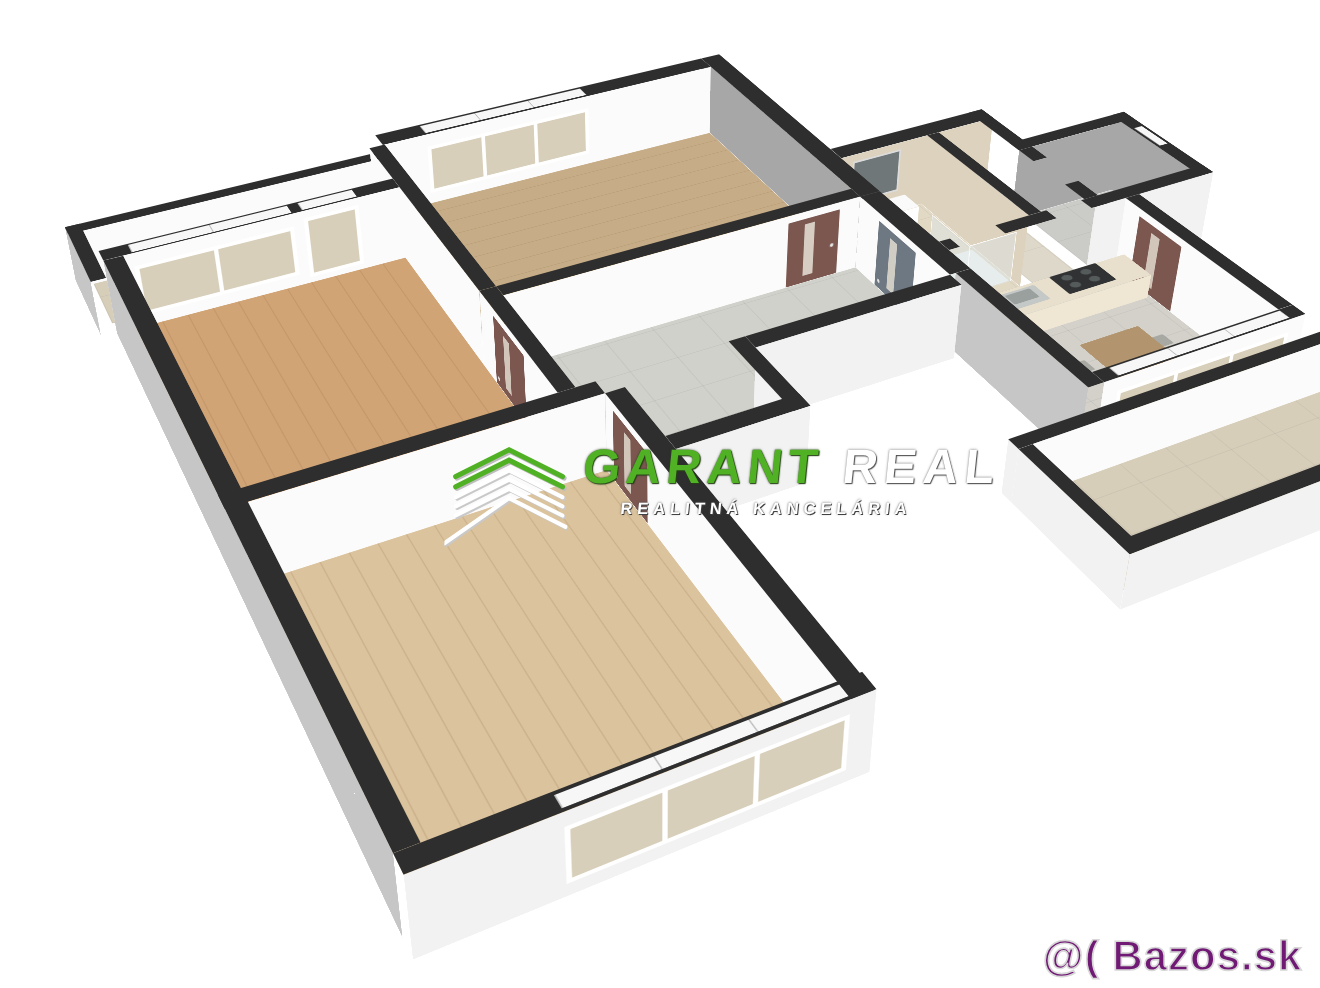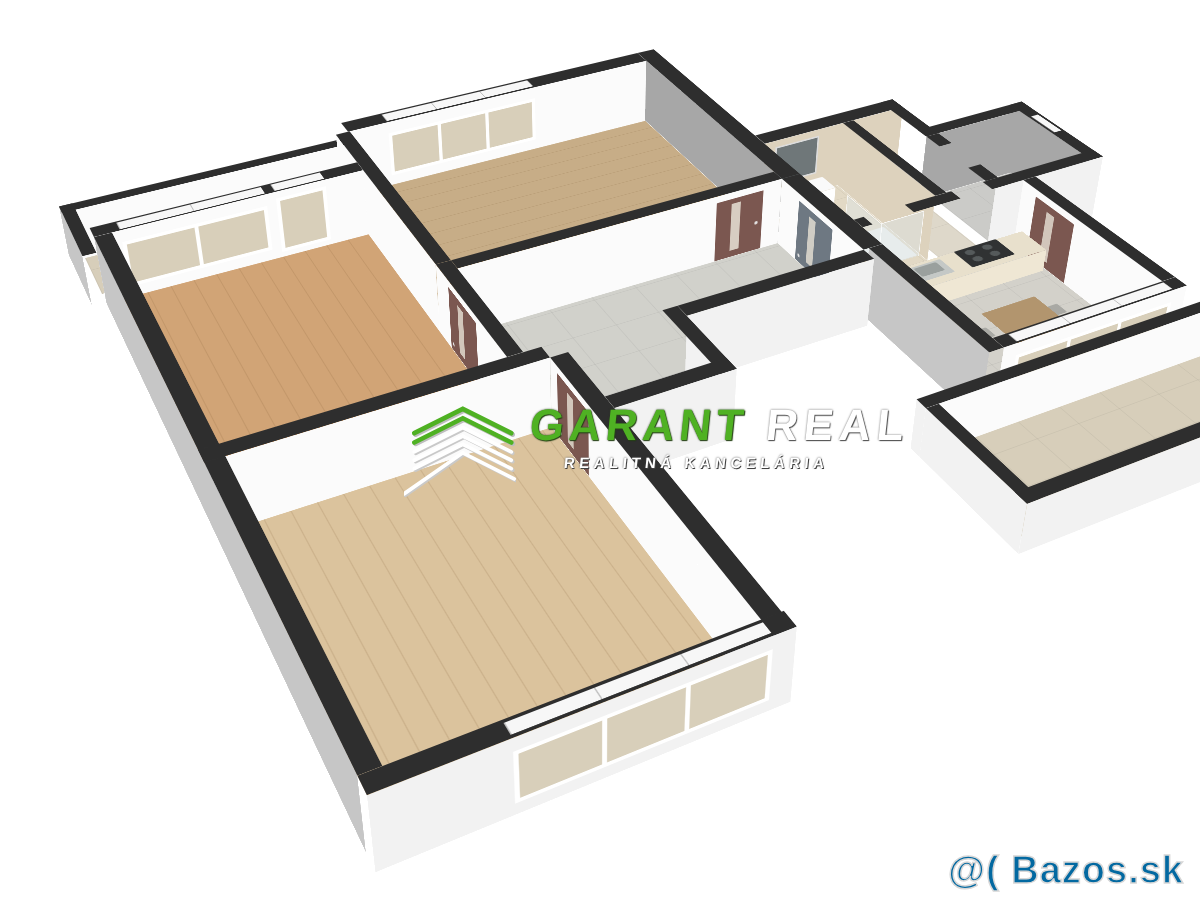--- a/index.html
+++ b/index.html
@@ -14,21 +14,21 @@
   .logo-wrap{left:404px;top:400px;display:flex;align-items:flex-start;}
   .logo-text{margin-left:14px;}
   .logo-row{display:flex;align-items:baseline;white-space:nowrap;transform:skewX(-6deg);}
   .logo-primary{font-size:44px;font-weight:bold;letter-spacing:5px;color:#4fb123;
      text-shadow:0 0 2px #2c3a22,1px 1px 1px #244512;}
   .logo-secondary{font-size:44px;font-weight:bold;letter-spacing:6px;color:#ffffff;margin-left:18px;
      text-shadow:0 0 2px #5a5a5a,1px 1px 1px #4a4a4a;}
   .logo-tagline{font-size:15px;font-weight:bold;letter-spacing:4.5px;color:#ffffff;margin:4px 0 0 34px;
      text-shadow:0 0 2px #4a4a4a,1px 1px 0 #3f3f3f;transform:skewX(-6deg);white-space:nowrap;}
   .watermark{right:16px;bottom:6px;font-size:38px;font-weight:bold;letter-spacing:1px;
-     color:#0369a1;-webkit-text-stroke:1.5px #d7d7d7;white-space:nowrap;margin-top:44px;}
+     color:#701a75;-webkit-text-stroke:1.5px #d7d7d7;white-space:nowrap;margin-top:44px;}
 </style>
 </head>
 <body>
 
 <div class="stage">
 
   <div class="scene">
     <div class="plan" id="plan">
         <div style="left: 14px; top: 14px; width: 282px; height: 74px; background: repeating-linear-gradient(90deg, rgba(0, 0, 0, 0.05) 0px, rgba(0, 0, 0, 0.05) 1px, rgba(0, 0, 0, 0) 1px, rgba(0, 0, 0, 0) 48px), repeating-linear-gradient(0deg, rgba(0, 0, 0, 0.05) 0px, rgba(0, 0, 0, 0.05) 1px, rgba(0, 0, 0, 0) 1px, rgba(0, 0, 0, 0) 48px) rgb(215, 206, 186);"></div>
         <div style="left: 312px; top: 22px; width: 366px; height: 282px; background: repeating-linear-gradient(0deg, rgba(120, 85, 45, 0.16) 0px, rgba(120, 85, 45, 0.16) 1px, rgba(0, 0, 0, 0) 1px, rgba(0, 0, 0, 0) 24px) rgb(199, 173, 135);"></div>

